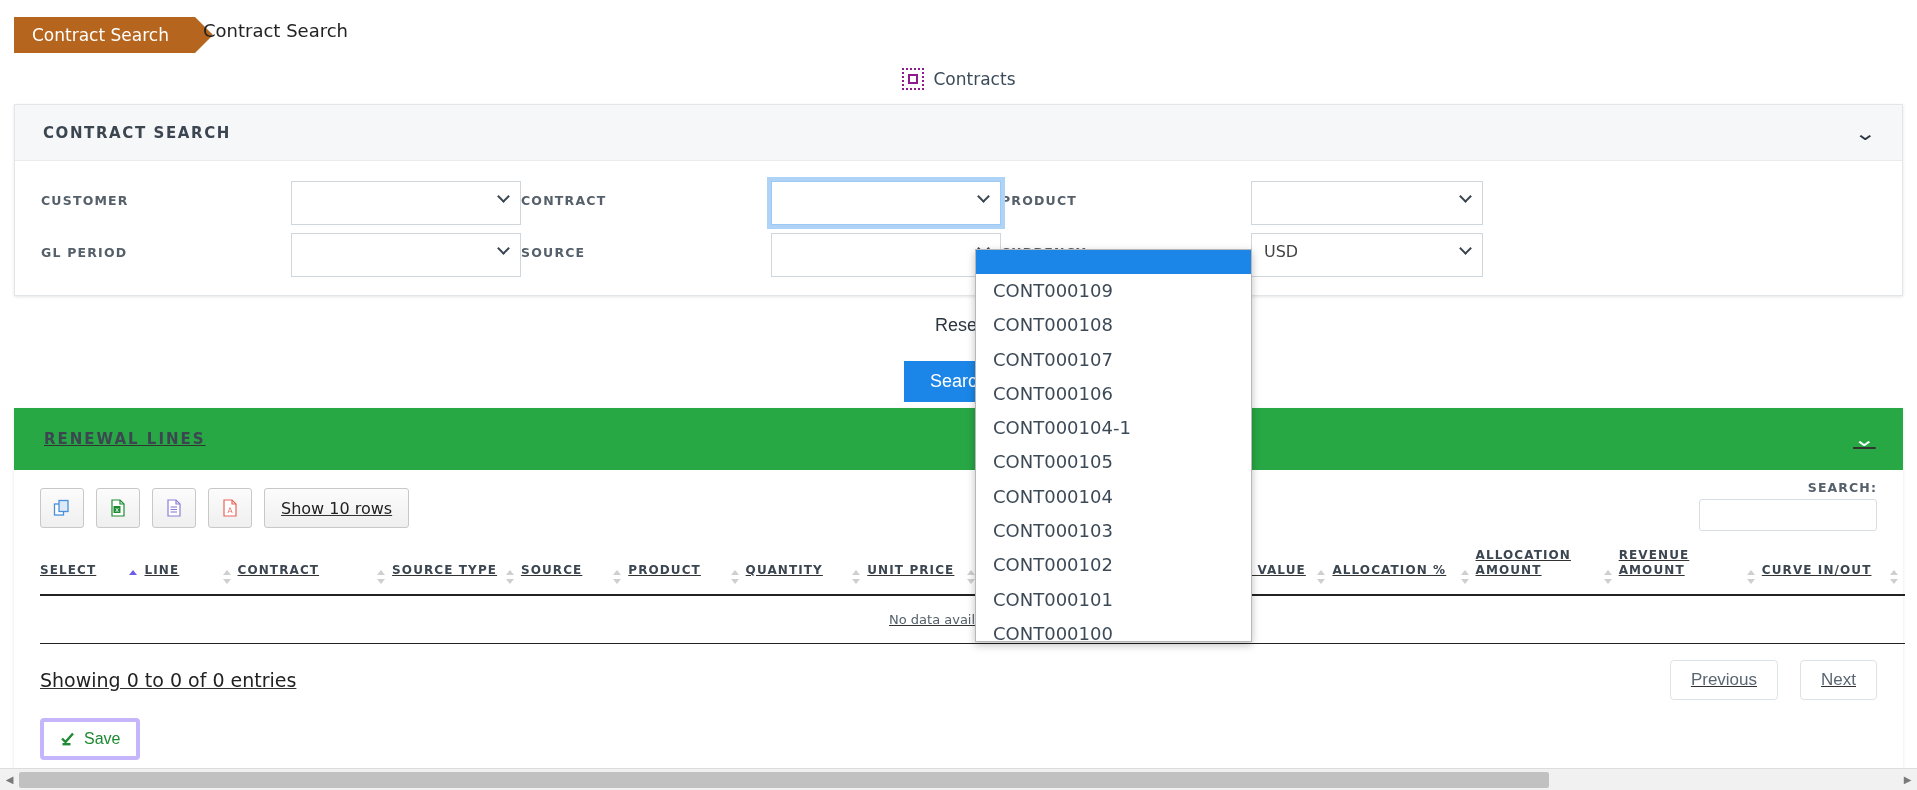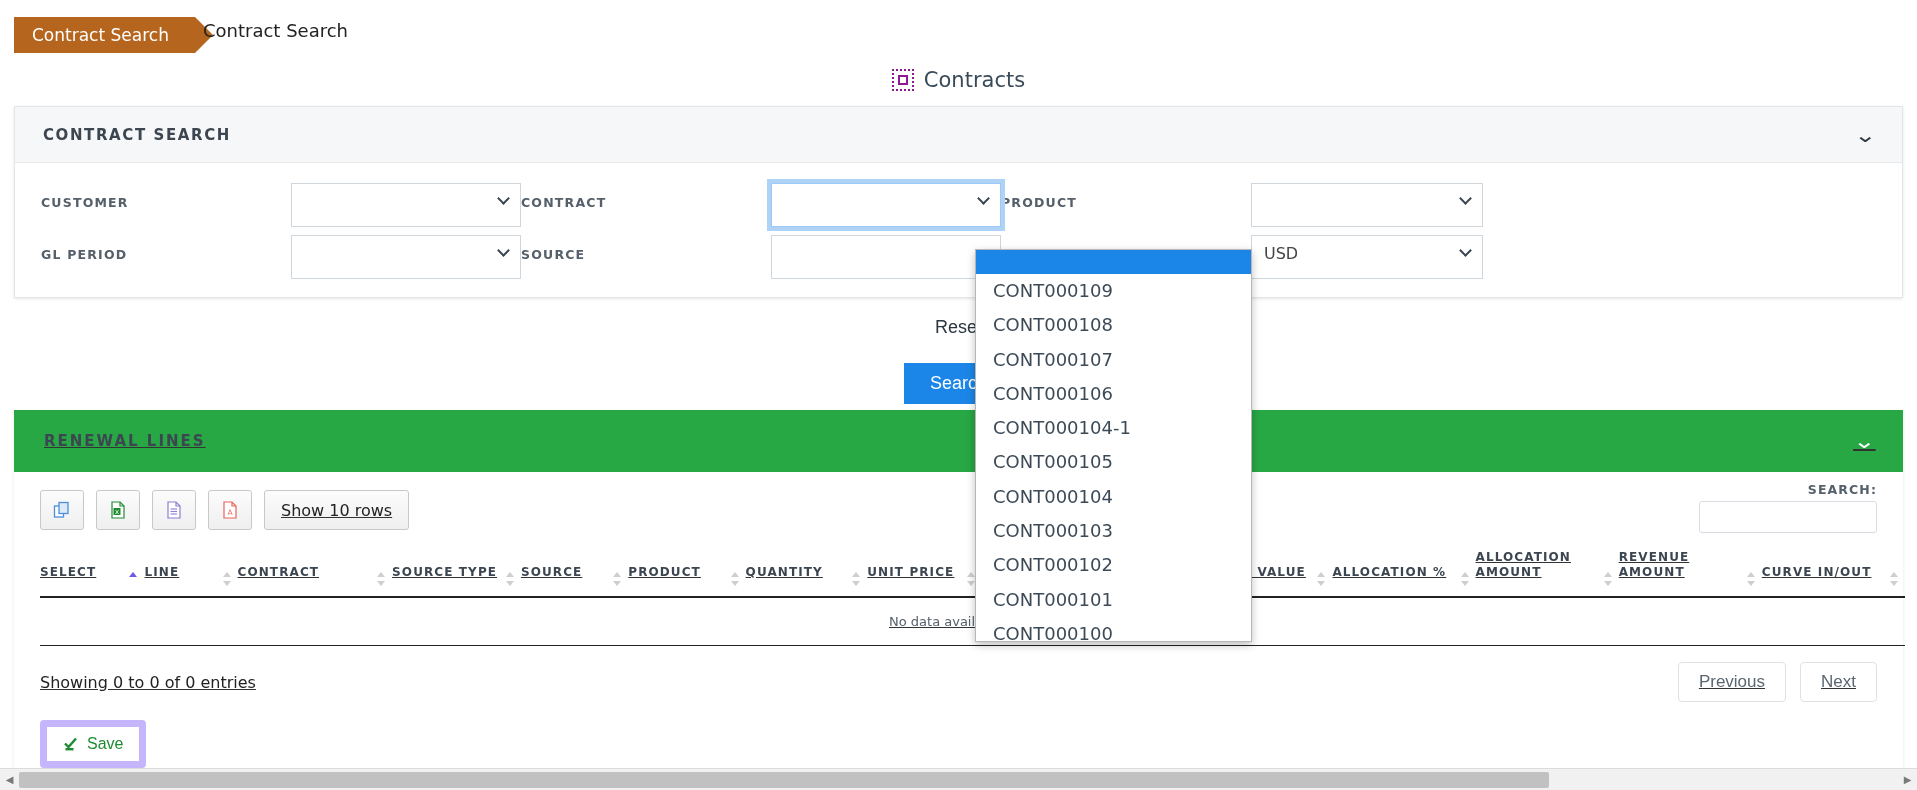--- a/index.html
+++ b/index.html
@@ -33,21 +33,21 @@
   .crumb-text {
     position:absolute; left:203px; top:20px;
     font-size:18px; color:#222;
   }
 
   
   .page-title-row {
     text-align:center; padding-top:6px;
     display:flex; align-items:center; justify-content:center; gap:10px;
   }
-  .page-title-row .ttl { font-size:21px; color:#3a4a58; }
+  .page-title-row .ttl { font-size:17px; color:#3a4a58; }
   .dot-square {
     width:22px; height:22px; position:relative; display:inline-block;
   }
   .dot-square .outer {
     position:absolute; inset:0;
     border:2px dotted #8e1a8e;
   }
   .dot-square .inner {
     position:absolute; left:6px; top:6px; right:6px; bottom:6px;
     border:2px solid #8e1a8e;
@@ -193,30 +193,30 @@
 
   table.dt td.empty {
     text-align:center; font-size:13px; color:#55606a;
     padding:16px 0; border-bottom:1px solid #222;
   }
 
   .footer-row {
     display:flex; align-items:center; justify-content:space-between;
     padding:16px 26px 0 26px;
   }
-  .showing { font-size:16px; color:#222; }
-  .pager { display:flex; gap:14px; }
+  .showing { font-size:19px; color:#222; }
+  .pager { display:flex; gap:22px; }
   .pbtn {
     border:1px solid #dde2e6; background:#fff; border-radius:4px;
     padding:9px 20px; font-size:17px; color:#5a6671; cursor:pointer;
   }
   .save-row { padding:18px 26px 16px 26px; }
   .save-btn {
     display:inline-flex; align-items:center; gap:8px;
-    border:7px solid #c4b5fd; border-radius:4px; background:#fff;
+    border:4px solid #c4b5fd; border-radius:4px; background:#fff;
     color:#1e8a32; font-size:16px; padding:8px 16px; cursor:pointer;
   }
 
   
   .dropdown {
     position:absolute;
     left:975px; top:249px; width:277px;
     background:#fff;
     border:1px solid #b7b7b7;
     box-shadow:0 3px 8px rgba(0,0,0,.25);

